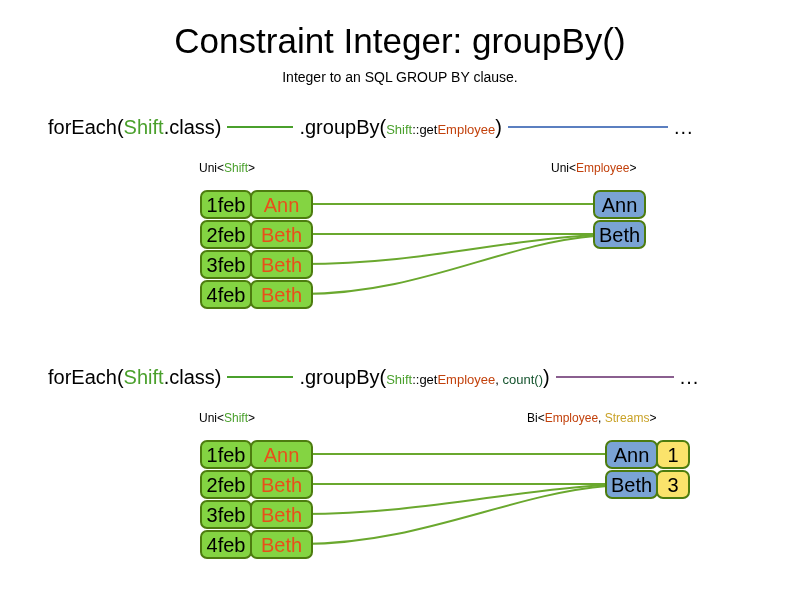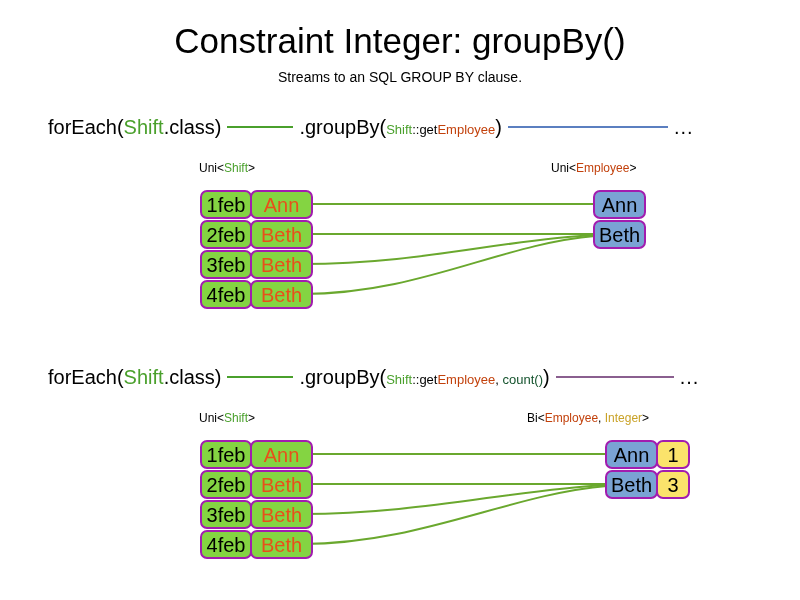--- a/index.html
+++ b/index.html
@@ -86,21 +86,21 @@
   .tok-integer { color: #c9a227; }
 
   
   .tuple-row {
     position: absolute;
     display: flex;
     height: 29px;
   }
   .cell {
     box-sizing: border-box;
-    border: 2px solid #a21caf;
+    border: 2px solid #4d7c0f;
     border-radius: 7px;
     display: flex;
     align-items: center;
     justify-content: center;
     font-size: 20px;
     line-height: 20px;
     height: 29px;
     margin-right: -2px;
   }
   .cell.green   { background: #84d442; }
@@ -121,21 +121,21 @@
     height: 600px;
     pointer-events: none;
   }
 </style>
 </head>
 <body>
 
 <div id="canvas">
 
   <div class="abs" id="page-title">Constraint Integer: groupBy()</div>
-  <div class="abs" id="page-subtitle">Streams to an SQL GROUP BY clause.</div>
+  <div class="abs" id="page-subtitle">Integer to an SQL GROUP BY clause.</div>
 
   <svg class="links" viewBox="0 0 800 600">
 
     <g fill="none" stroke="#6aa82e" stroke-width="2">
       <path d="M302,204 L595,204"></path>
       <path d="M302,234 L595,234"></path>
       <path d="M302,264 C420,264 500,240 595,235"></path>
       <path d="M302,294 C420,294 500,244 595,236"></path>
     </g>
 
@@ -185,21 +185,21 @@
 
   <div class="abs code-line" style="top:364px;">
     <span>forEach(</span><span class="tok-shift">Shift</span><span>.class)</span><span class="conn-rule short"></span><span>.groupBy(</span><span class="small tok-shift">Shift</span><span class="small tok-black">::get</span><span class="small tok-emp">Employee</span><span class="small tok-black">, </span><span class="small tok-count">count()</span><span>)</span><span class="conn-rule purple"></span><span class="ellipsis">...</span>
   </div>
 
   <div class="abs type-label" style="left:199px; top:406px;">
     <span>Uni&lt;</span><span class="tok-shift">Shift</span><span>&gt;</span>
   </div>
 
   <div class="abs type-label" style="left:527px; top:406px;">
-    <span>Bi&lt;</span><span class="tok-emp">Employee</span><span>, </span><span class="tok-integer">Integer</span><span>&gt;</span>
+    <span>Bi&lt;</span><span class="tok-emp">Employee</span><span>, </span><span class="tok-integer">Streams</span><span>&gt;</span>
   </div>
 
   <div class="tuple-row" style="left:200px; top:440px;">
     <div class="cell green txt-black w-date">1feb</div>
     <div class="cell green txt-orange w-name">Ann</div>
   </div>
   <div class="tuple-row" style="left:200px; top:470px;">
     <div class="cell green txt-black w-date">2feb</div>
     <div class="cell green txt-orange w-name">Beth</div>
   </div>

